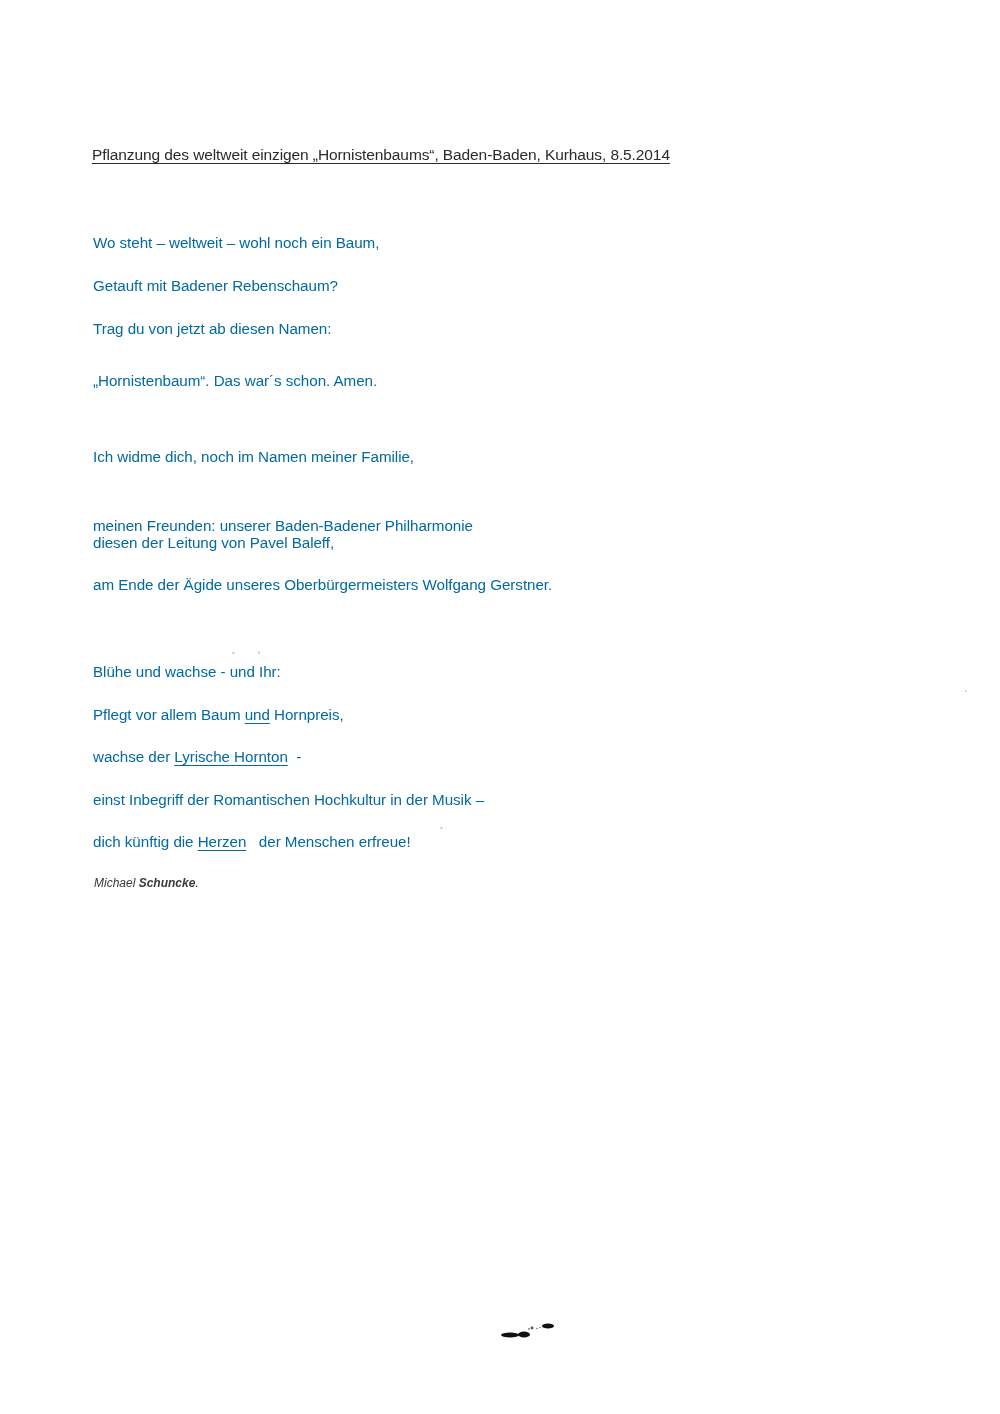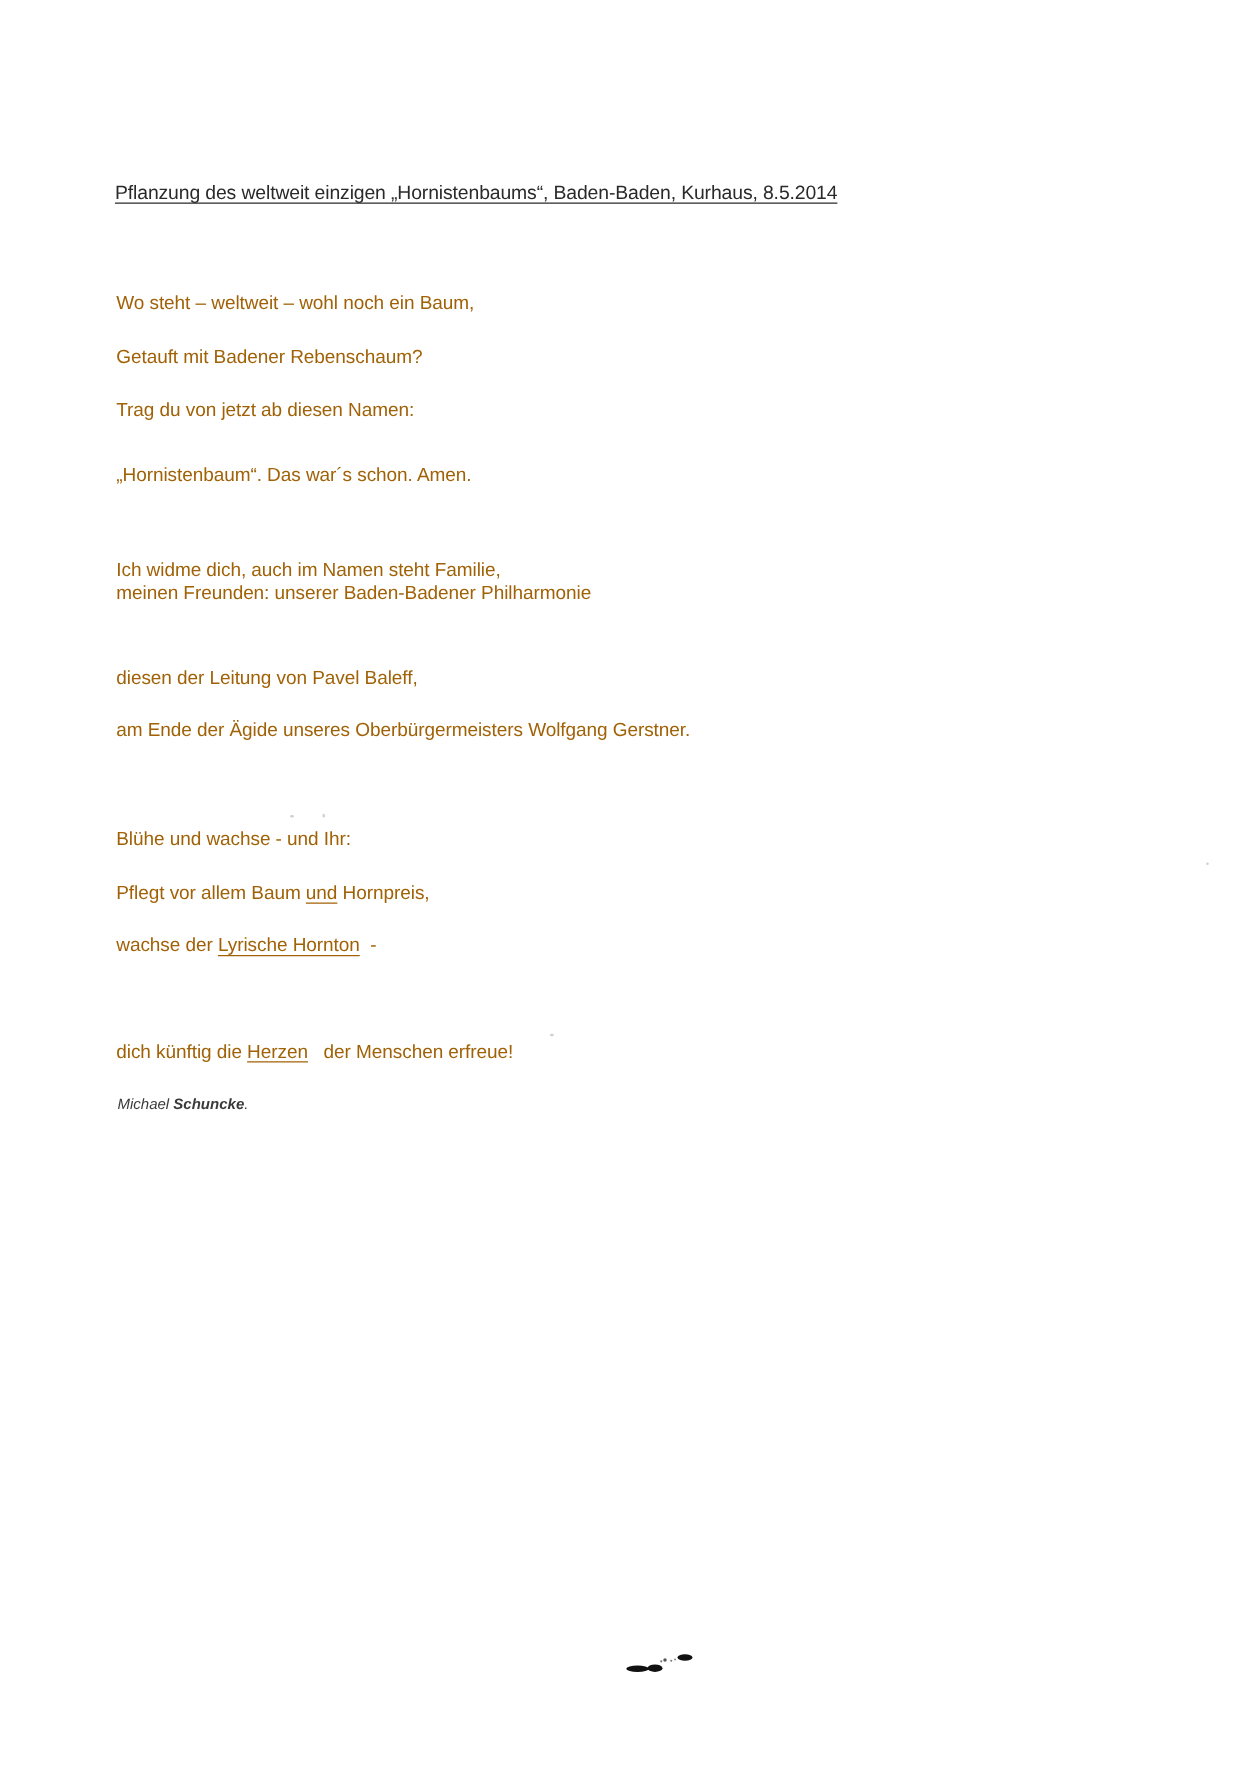--- a/index.html
+++ b/index.html
@@ -30,21 +30,21 @@
       text-decoration: underline;
       text-underline-offset: 3px;
       text-decoration-thickness: 1px;
       color: #2a2a2a;
       white-space: nowrap;
     }
     .line {
       position: absolute;
       left: 93px;
       font-size: 15.2px;
-      color: #a16207;
+      color: #0369a1;
       white-space: nowrap;
       letter-spacing: -0.05px;
     }
     .u {
       text-decoration: underline;
       text-underline-offset: 3px;
       text-decoration-thickness: 1px;
     }
     .sig {
       position: absolute;
@@ -74,32 +74,33 @@
 
 <div class="page">
 
   <div class="title">Pflanzung des weltweit einzigen „Hornistenbaums“, Baden-Baden, Kurhaus, 8.5.2014</div>
 
   <div class="line" style="top:234px">Wo steht – weltweit – wohl noch ein Baum,</div>
   <div class="line" style="top:277px">Getauft mit Badener Rebenschaum?</div>
   <div class="line" style="top:320px">Trag du von jetzt ab diesen Namen:</div>
   <div class="line" style="top:372px">„Hornistenbaum“. Das war´s schon. Amen.</div>
 
-  <div class="line" style="top:448px">Ich widme dich, auch im Namen steht Familie,</div>
-  <div class="line" style="top:466px">meinen Freunden: unserer Baden-Badener Philharmonie</div>
+  <div class="line" style="top:448px">Ich widme dich, noch im Namen meiner Familie,</div>
+  <div class="line" style="top:517px">meinen Freunden: unserer Baden-Badener Philharmonie</div>
   <div class="line" style="top:534px">diesen der Leitung von Pavel Baleff,</div>
   <div class="line" style="top:576px">am Ende der Ägide unseres Oberbürgermeisters Wolfgang Gerstner.</div>
 
   <div class="line" style="top:663px">Blühe und wachse  -  und Ihr:</div>
   <div class="line" style="top:706px">
     <span>Pflegt vor allem Baum </span><span class="u">und</span><span> Hornpreis,</span>
   </div>
   <div class="line" style="top:748px">
     <span>wachse der </span><span class="u">Lyrische Hornton</span><span style="white-space:pre">  -</span>
   </div>
+  <div class="line" style="top:791px">einst Inbegriff der Romantischen Hochkultur in der Musik –</div>
   <div class="line" style="top:833px; white-space:pre"><span>dich künftig die </span><span class="u">Herzen</span><span>   der Menschen erfreue!</span></div>
 
   <div class="sig">
     <span>Michael </span><span class="surname">Schuncke</span><span>.</span>
   </div>
 
   <div class="speck" style="left:232px; top:652px; width:3px; height:2px;"></div>
   <div class="speck" style="left:258px; top:651px; width:2px; height:3px;"></div>
   <div class="speck" style="left:440px; top:827px; width:3px; height:2px;"></div>
   <div class="speck" style="left:965px; top:690px; width:2px; height:2px;"></div>

